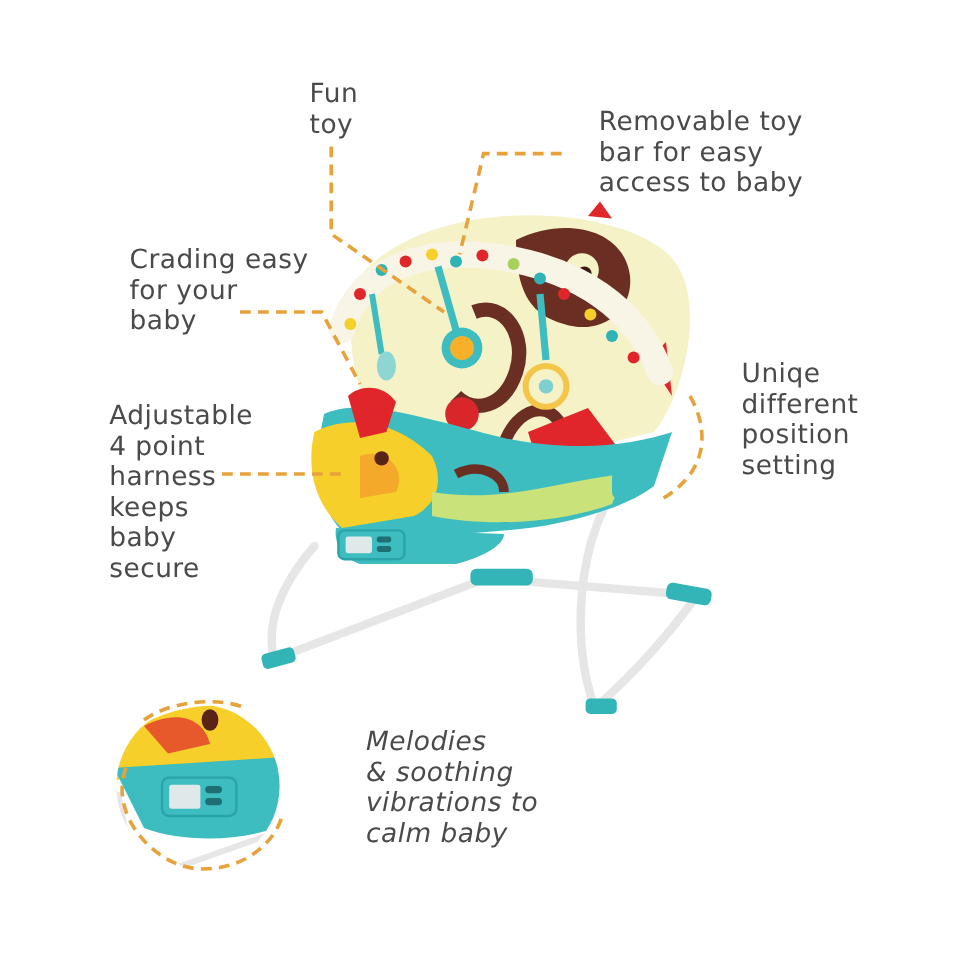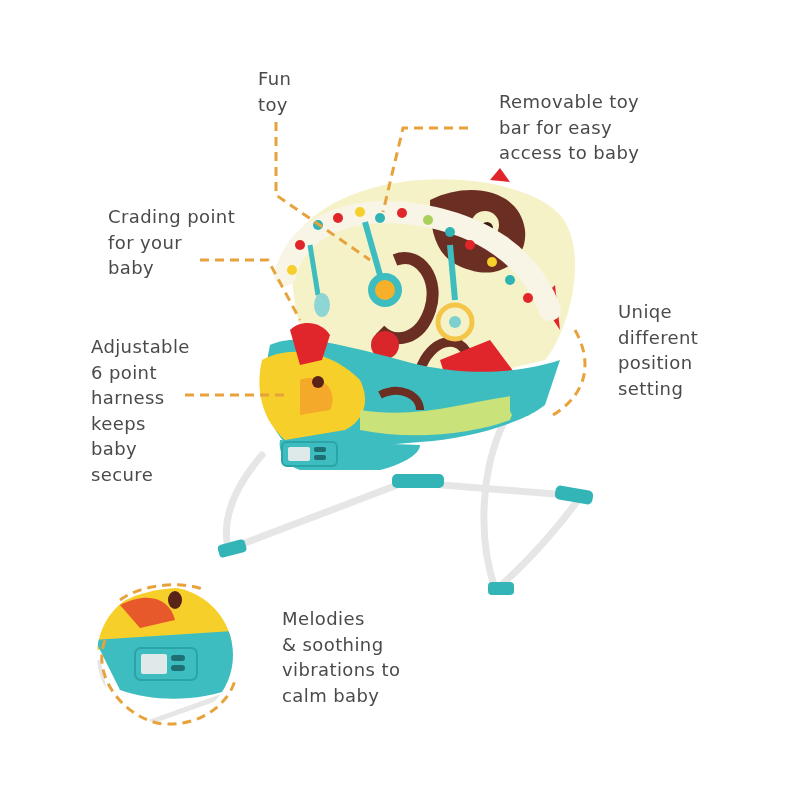--- a/index.html
+++ b/index.html
@@ -1,18 +1,18 @@
 <!DOCTYPE html>
 <html><head>
 <meta charset="utf-8">
 <style>
   html, body { margin:0; padding:0; background:#ffffff; }
   body { width:800px; height:800px; position:relative; overflow:hidden;
          font-family:"DejaVu Sans","Liberation Sans",sans-serif; }
-  .label { position:absolute; color:#4a4a4d; font-size:18px; line-height:25.5px;
+  .label { position:absolute; color:#4a4a4d; font-size:22px; line-height:25.5px;
            letter-spacing:0.4px; white-space:pre-line; }
   svg.art { position:absolute; left:0; top:0; }
 </style>
 </head>
 <body>
 
 <svg class="art" width="800" height="800" viewBox="0 0 800 800">
 
   <g fill="none" stroke-linecap="round">
     <path d="M262 455 C232 490 222 520 228 548" stroke="#e6e6e6" stroke-width="7"></path>
@@ -113,29 +113,29 @@
     <path d="M105 640 C90 680 130 722 165 724 C205 726 230 700 235 680"></path>
     <path d="M120 600 C140 585 180 580 205 590"></path>
   </g>
 </svg>
 
 <div class="label" style="left:258px; top:66px;">Fun
 toy</div>
 <div class="label" style="left:499px; top:89px;">Removable toy
 bar for easy
 access to baby</div>
-<div class="label" style="left:108px; top:204px;">Crading point
+<div class="label" style="left:108px; top:204px;">Crading easy
 for your
 baby</div>
 <div class="label" style="left:91px; top:334px;">Adjustable
-6 point
+4 point
 harness
 keeps
 baby
 secure</div>
 <div class="label" style="left:618px; top:299px;">Uniqe
 different
 position
 setting</div>
-<div class="label" style="left:282px; top:606px;">Melodies
+<div class="label" style="left:305px; top:606px;font-style:italic;">Melodies
 &amp; soothing
 vibrations to
 calm baby</div>
 
 </body></html>

